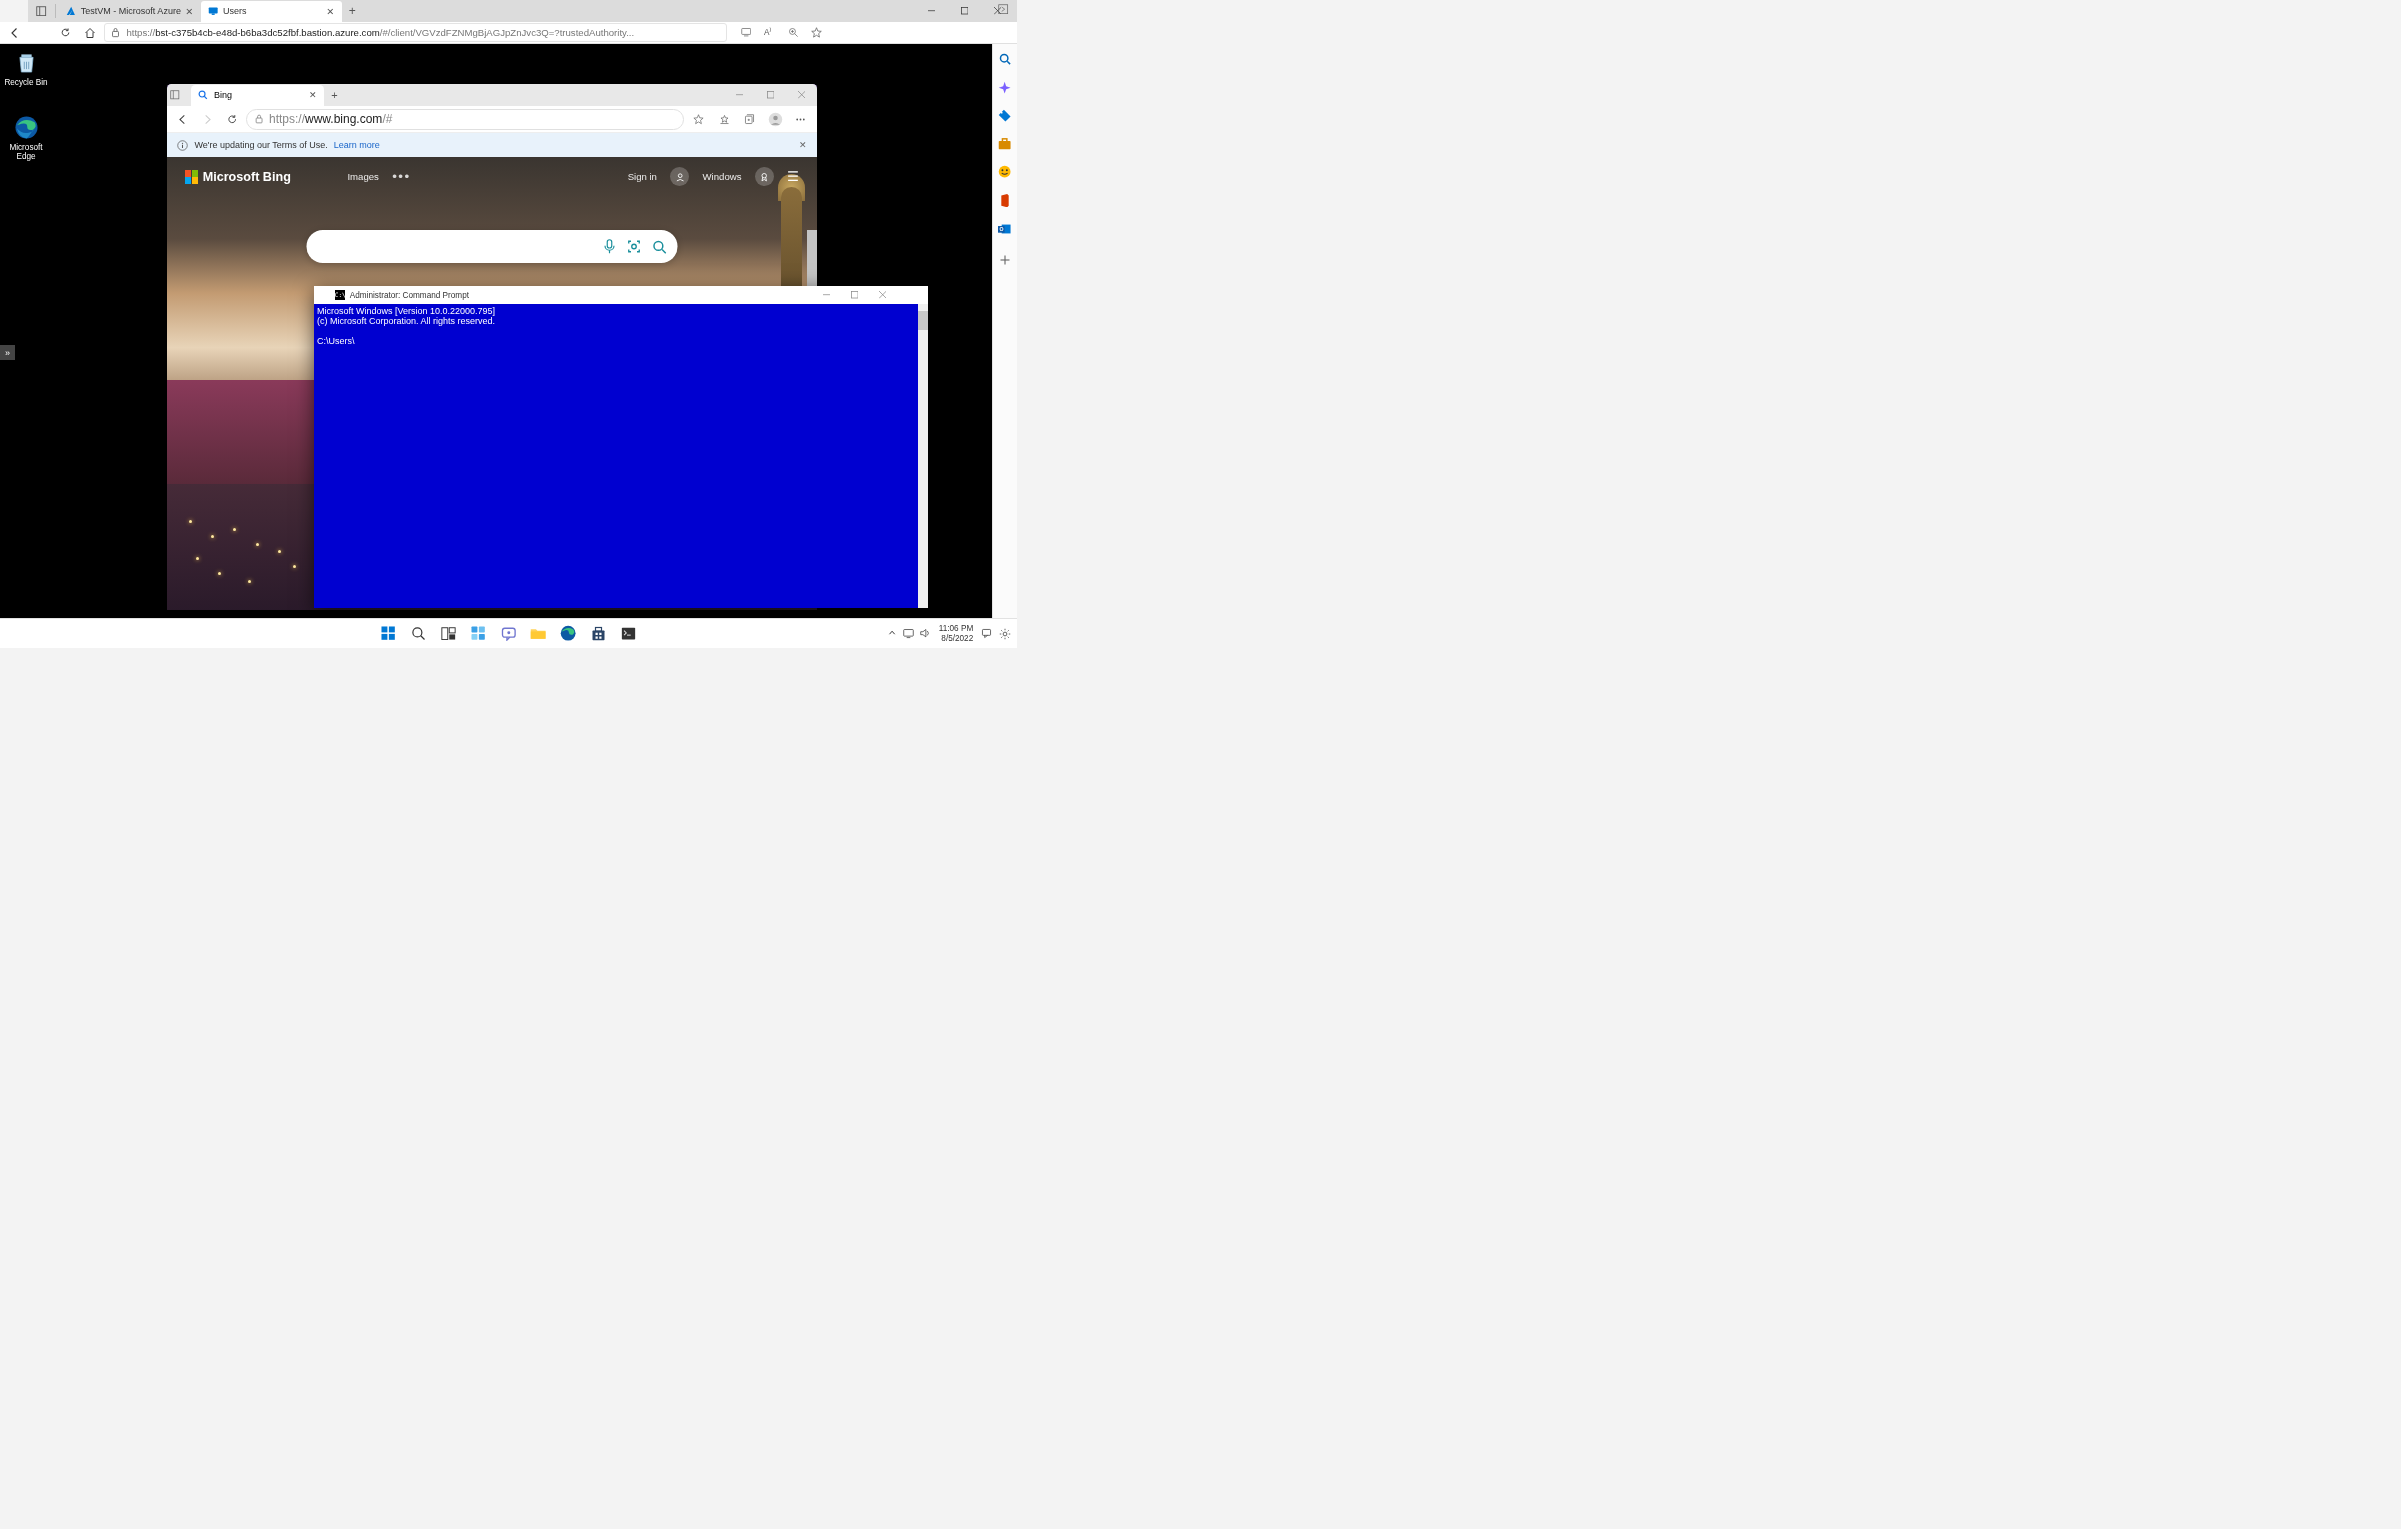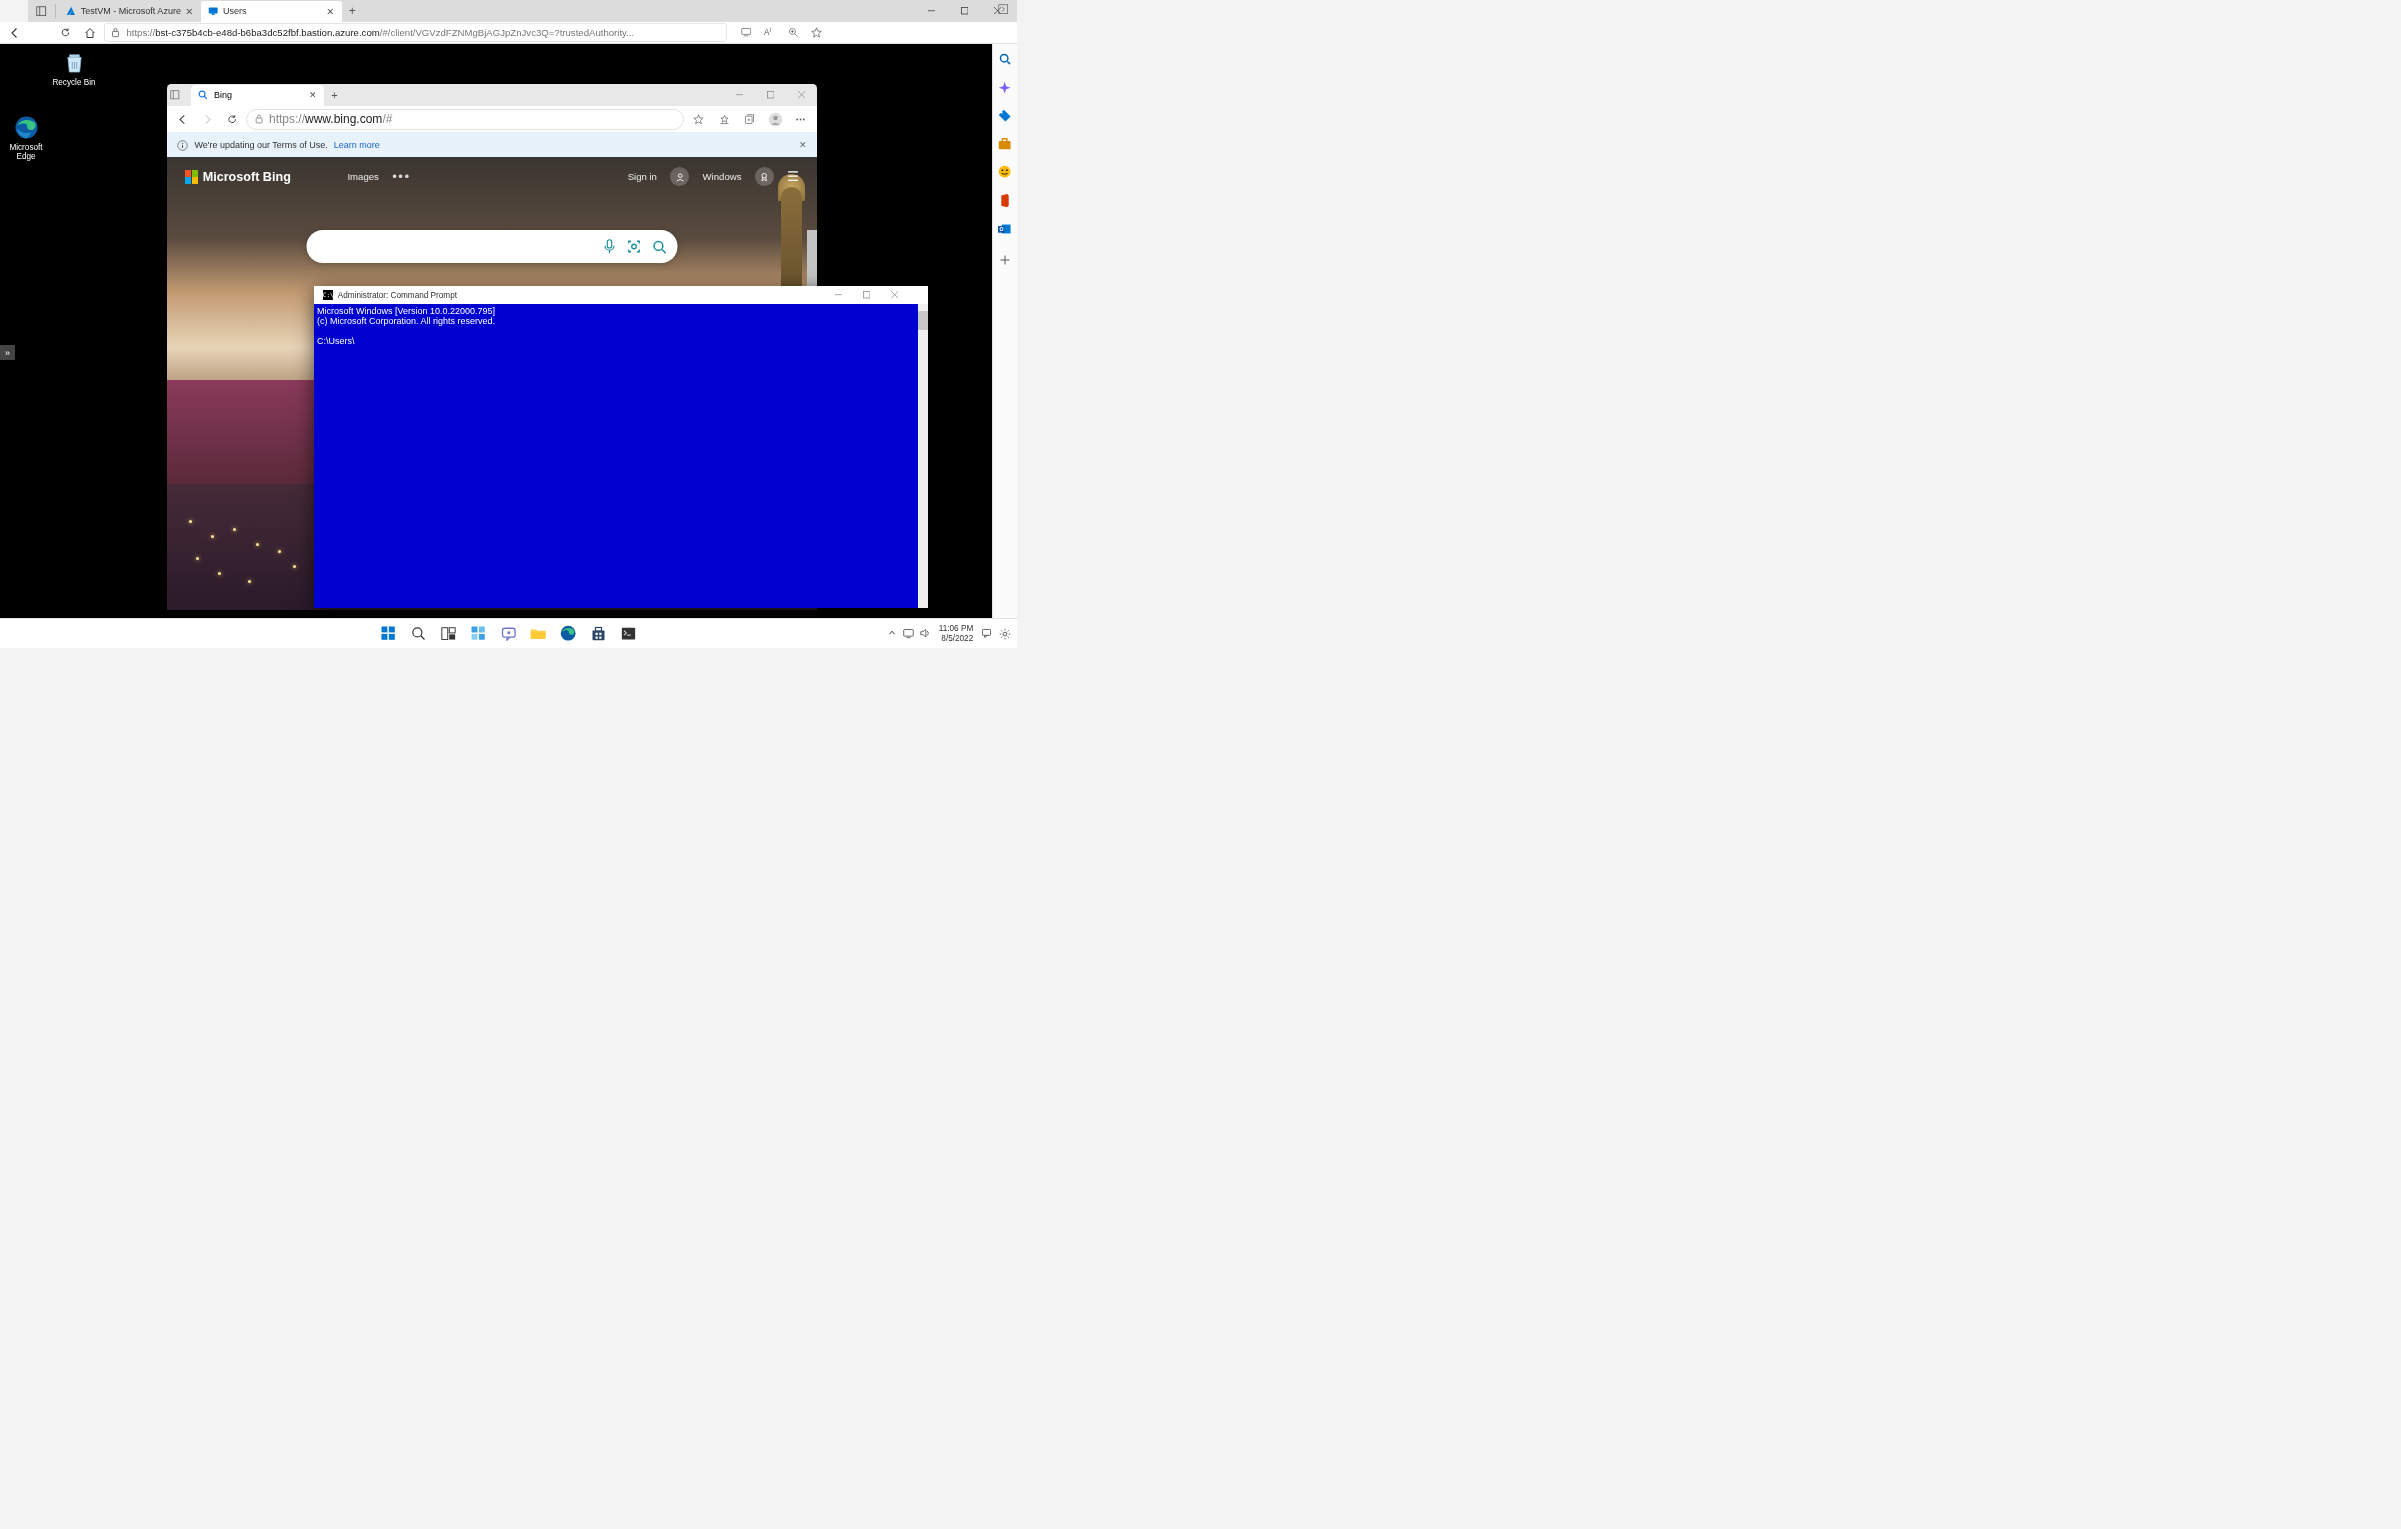--- a/index.html
+++ b/index.html
@@ -82,21 +82,21 @@
 
 .bing-search{position:absolute; top:73px; left:50%; transform:translateX(-50%); width:371px; height:33px; background:#fff; border-radius:16.3px; display:flex; align-items:center; padding:0 6px 0 13.3px; box-shadow:0 1.5px 7.4px rgba(0,0,0,.2);}
 .bing-search input{flex:1;border:none;outline:none;font-size:11px;}
 .bing-search .sicon{width:25px;height:25px;display:flex;align-items:center;justify-content:center;color:#1a8f9c;font-size:12.6px;}
 
 .scrollbar-v{position:absolute;right:0;top:73px;width:10.4px;height:378px;background:#f0f0f0;}
 .scrollbar-v .thumb{position:absolute;top:0;width:10.4px;height:82px;background:#c4c4c4;}
 
 
 .cmd-window{position:absolute; left:314px; top:242px; width:614px; height:322px; box-shadow:0 4.4px 18px rgba(0,0,0,.6);}
-.cmd-title{height:18px;background:#fff;display:flex;align-items:center;padding:0 9px;font-size:8.2px;color:#333;gap:4.4px;}
+.cmd-title{height:18px;background:#fff;display:flex;align-items:center;padding:0 21px;font-size:8.2px;color:#333;gap:4.4px;}
 .cmd-title .cmdicon{width:10.4px;height:10.4px;background:#000;color:#fff;font-size:6px;display:flex;align-items:center;justify-content:center;font-family:monospace;}
 .cmd-title .wctl{margin-left:auto;display:flex;}
 .cmd-title .wctl div{width:28px;text-align:center;color:#888;}
 .cmd-body{height:304px;background:#0000d0;color:#fff;font-family:Consolas,monospace;font-size:9px;padding:1.5px 3px;white-space:pre;overflow:hidden;position:relative;}
 .cmd-scroll{position:absolute;right:0;top:0;width:10.4px;height:100%;background:#f0f0f0;}
 .cmd-scroll .cthumb{width:10.4px;height:19px;background:#c8c8c8;margin-top:7.4px;}
 
 
 .outer-taskbar{position:absolute;left:0;right:0;bottom:0;height:30px;background:#fff;border-top:0.7px solid #e2e2e2;display:flex;align-items:center;}
 .taskbar-center{position:absolute;left:50%;transform:translateX(-50%);display:flex;gap:6px;align-items:center;}
@@ -261,21 +261,21 @@
   <div class="sbicon" style="margin-top:3px">
       <svg width="12" height="12" viewBox="0 0 16 16">
         <line x1="8" y1="2" x2="8" y2="14" stroke="#666" stroke-width="1.5"></line>
         <line x1="2" y1="8" x2="14" y2="8" stroke="#666" stroke-width="1.5"></line>
       </svg>
     </div>
 </div>
 
 <div class="remote-area">
 
-  <div class="desktop-icon" style="left:0;top:6px;margin-left:48px;">
+  <div class="desktop-icon" style="left:0;top:6px;">
     <div class="icon-img">
         <svg width="25" height="25" viewBox="0 0 34 34">
           <path d="M8 10 L26 10 L24 30 L10 30 Z" fill="#cfe8f7" stroke="#88b8d8"></path>
           <rect x="10" y="6" width="14" height="4" fill="#a8d0e8"></rect>
           <path d="M14 16 L14 26 M17 16 L17 26 M20 16 L20 26" stroke="#5a8db0" stroke-width="1"></path>
         </svg>
       </div>
     <div>Recycle Bin</div>
   </div>
   <div class="desktop-icon" style="left:0;top:71px;">

